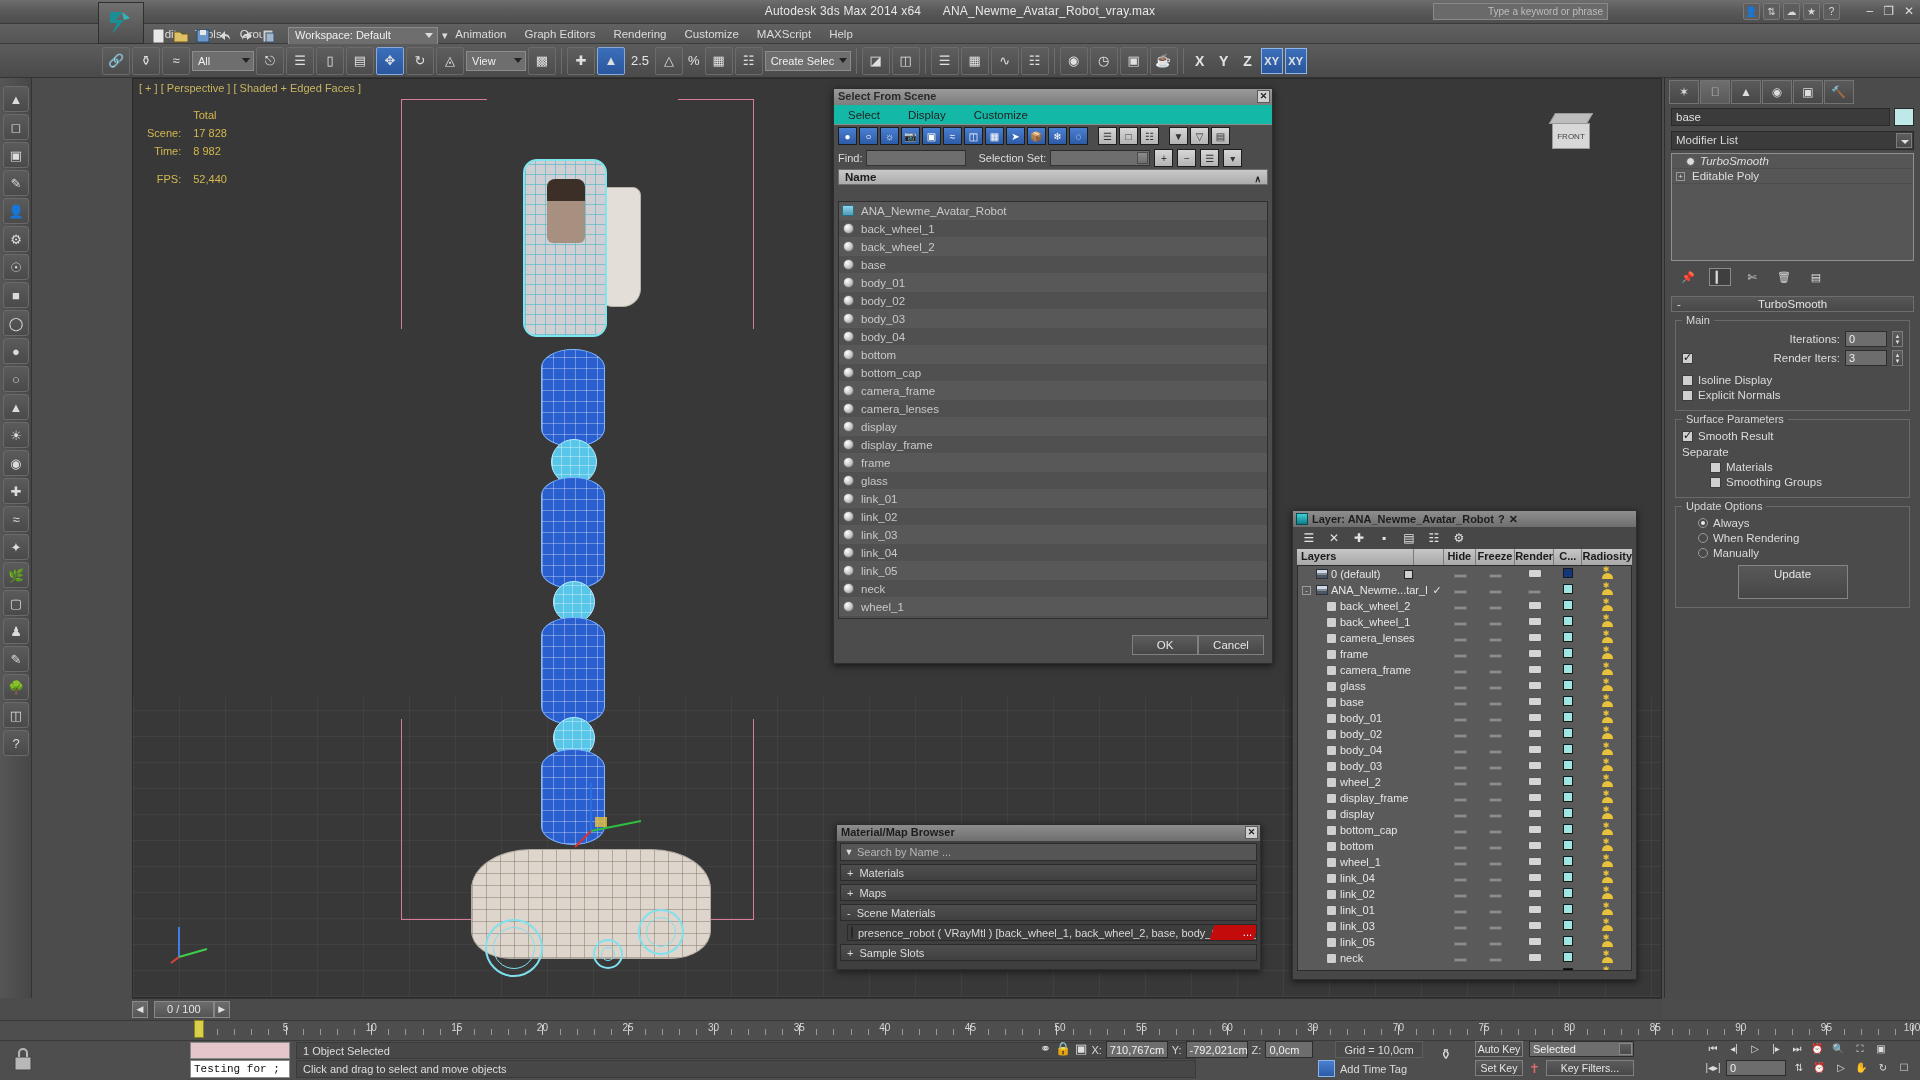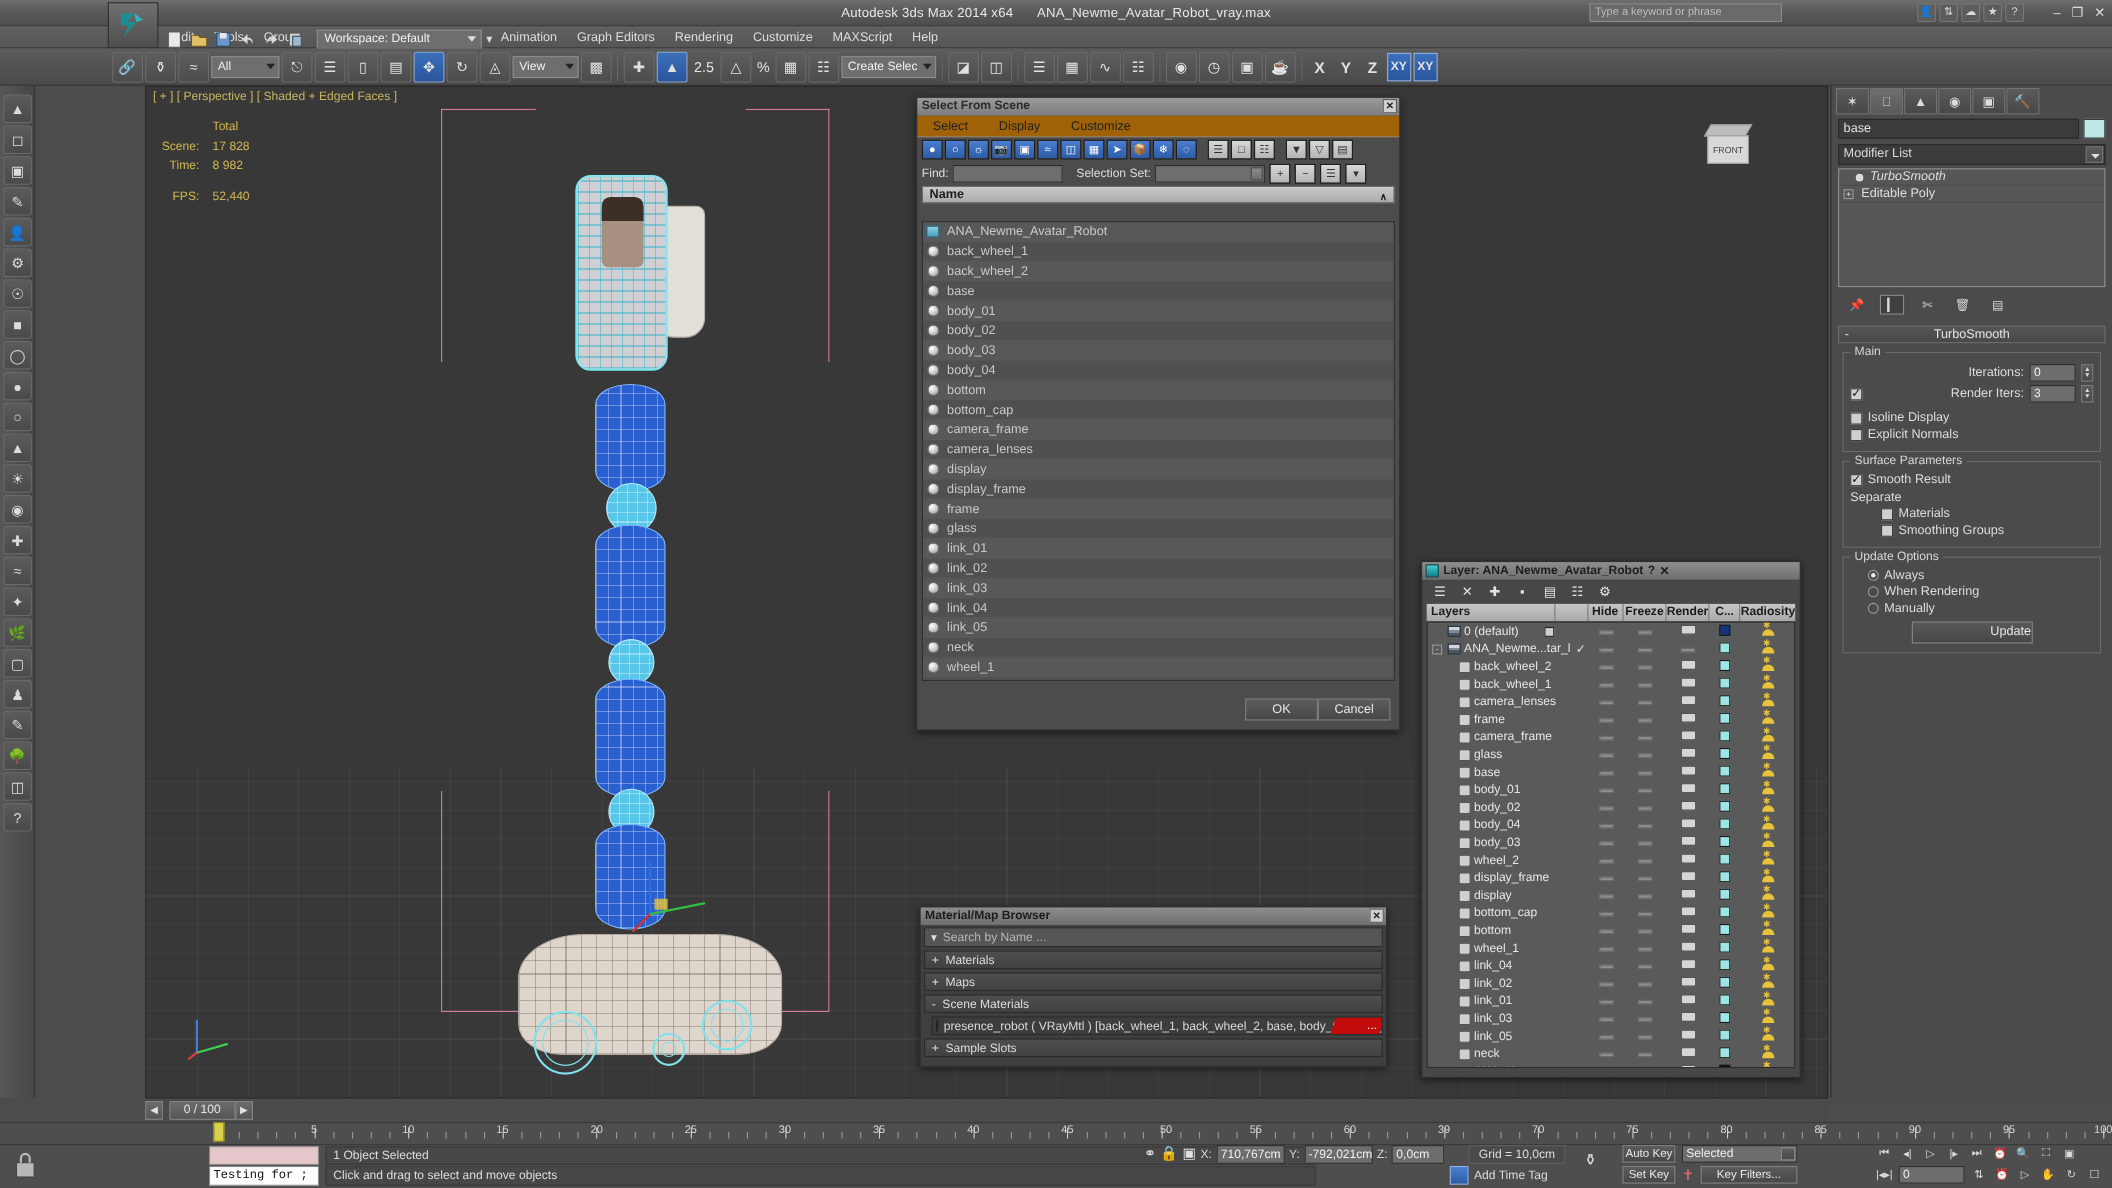--- a/index.html
+++ b/index.html
@@ -17,23 +17,23 @@
     position:absolute; left:0; top:0; width:1920px; height:24px;
     background:linear-gradient(180deg,#6e6e6e 0%, #5a5a5a 45%, #4e4e4e 100%);
     border-bottom:1px solid #3a3a3a;
   }
   .titlebar .ttl{
     position:absolute; left:0; top:4px; width:1920px; text-align:center;
     font-size:12px; color:#e8e8e8; letter-spacing:.2px;
   }
   .titlebar .ttl .fname{ margin-left:18px; }
   .kwbox{
-    position:absolute; right:300px; top:3px; width:175px; height:17px;
+    position:absolute; right:312px; top:3px; width:175px; height:17px;
     background:#6a6a6a; border:1px solid #8a8a8a; color:#bdbdbd;
-    font-size:10px; padding:2px 4px; font-style:normal;
+    font-size:10px; padding:2px 4px; font-style:normal;text-align:right;
   }
   .tb-icons{ position:absolute; right:80px; top:3px; display:flex; gap:3px; }
   .tb-icons i{
     display:block; width:17px;height:17px;background:#5d5d5d;border:1px solid #787878;
     border-radius:2px; font-style:normal;font-size:10px;color:#d8d8d8;text-align:center;line-height:15px;
   }
   .winbtns{ position:absolute; right:6px; top:4px; display:flex; gap:10px; color:#ddd; font-size:12px;}
   .winbtns span{ cursor:default;}
 
   
@@ -165,21 +165,21 @@
   .dlg-title{
     height:16px; background:linear-gradient(180deg,#9a9a9a,#7d7d7d);
     color:#2b2b2b; font-size:11px; font-weight:bold; padding:1px 4px; position:relative;
   }
   .dlg-title.dark{ background:linear-gradient(180deg,#8d8d8d,#6f6f6f); }
   .dlg-title .xbtn{ position:absolute; right:2px; top:1px; width:13px;height:13px;
       background:#cfcfcf;border:1px solid #5a5a5a;color:#222;font-size:9px;line-height:11px;text-align:center;}
 
   
   #sfs{ left:833px; top:88px; width:440px; height:576px; }
-  #sfs .menurow{ height:20px; background:#a16207; display:flex; align-items:center; padding-left:14px; gap:28px;
+  #sfs .menurow{ height:20px; background:#14b8a6; display:flex; align-items:center; padding-left:14px; gap:28px;
                  color:#222; font-size:11.5px; border-bottom:1px solid #8e8e8e;}
   #sfs .iconrow{ height:22px; background:#4c4c4c; display:flex; align-items:center; padding:2px 4px; gap:2px;}
   .sfs-ic{ width:19px;height:18px; background:linear-gradient(180deg,#4a7fd0,#2d5ba6); border:1px solid #1d1d1d;
            display:flex;align-items:center;justify-content:center;font-size:10px;color:#fff;}
   .sfs-ic.grey{ background:linear-gradient(180deg,#d7d7d7,#b4b4b4); color:#333;}
   #sfs .findrow{ height:22px; display:flex; align-items:center; gap:4px; padding:1px 4px; background:#4c4c4c;}
   #sfs .findrow .lb{ color:#ddd; font-size:11px;}
   #sfs .fld{ height:16px; background:#6e6e6e; border:1px solid #333; border-top-color:#2a2a2a;}
   #sfs .namehdr{ height:16px; background:linear-gradient(180deg,#c9c9c9,#ababab); color:#1c1c1c;
       font-size:11.5px;font-weight:bold; padding-left:6px; line-height:15px; position:relative;
@@ -295,22 +295,22 @@
   .fldrow .lab{ flex:1; text-align:right;}
   .spin{ width:42px;height:16px; background:#6d6d6d; border:1px solid #2d2d2d; color:#f0f0f0;
      font-size:11px; padding:1px 3px;}
   .spinarr{ width:11px;height:16px; background:linear-gradient(180deg,#5d5d5d,#4a4a4a); border:1px solid #7c7c7c;
      display:flex;flex-direction:column;align-items:center;justify-content:center;color:#ddd;font-size:6px;line-height:6px;}
   .cb{ width:11px;height:11px; background:#cfcfcf; border:1px solid #3c3c3c; display:inline-block;
      position:relative; }
   .cb.on::after{ content:"\2713"; position:absolute; left:0px; top:-3px; font-size:11px; color:#111;}
   .rb{ width:10px;height:10px;border-radius:50%; background:#4a4a4a; border:1px solid #9a9a9a; display:inline-block; position:relative;}
   .rb.on::after{ content:""; position:absolute; left:2px;top:2px;width:4px;height:4px;border-radius:50%;background:#e9e9e9;}
-  .updbtn{ width:110px;height:20px; margin:6px auto 2px; background:linear-gradient(180deg,#585858,#474747);
-     border:1px solid #858585; color:#e6e6e6; font-size:11.5px; text-align:right; line-height:16px;}
+  .updbtn{ width:110px;height:34px; margin:6px auto 2px; background:linear-gradient(180deg,#585858,#474747);
+     border:1px solid #858585; color:#e6e6e6; font-size:11.5px; text-align:center; line-height:16px;}
 
   
   .timeslider{ position:absolute; left:132px; top:998px; width:1530px; height:22px;
      background:#4a4a4a; border-top:1px solid #333; display:flex; align-items:center;}
   .ts-handle{ height:17px; background:linear-gradient(180deg,#6c6c6c,#555); border:1px solid #888;
      color:#e4e4e4; font-size:11px; padding:1px 12px; margin-left:6px;}
   .ts-arrow{ width:16px;height:17px; background:linear-gradient(180deg,#6c6c6c,#555);border:1px solid #888;
      color:#e2e2e2; font-size:9px; text-align:center; line-height:15px;}
   .ts-track{ flex:1; height:20px; position:relative;}
 

